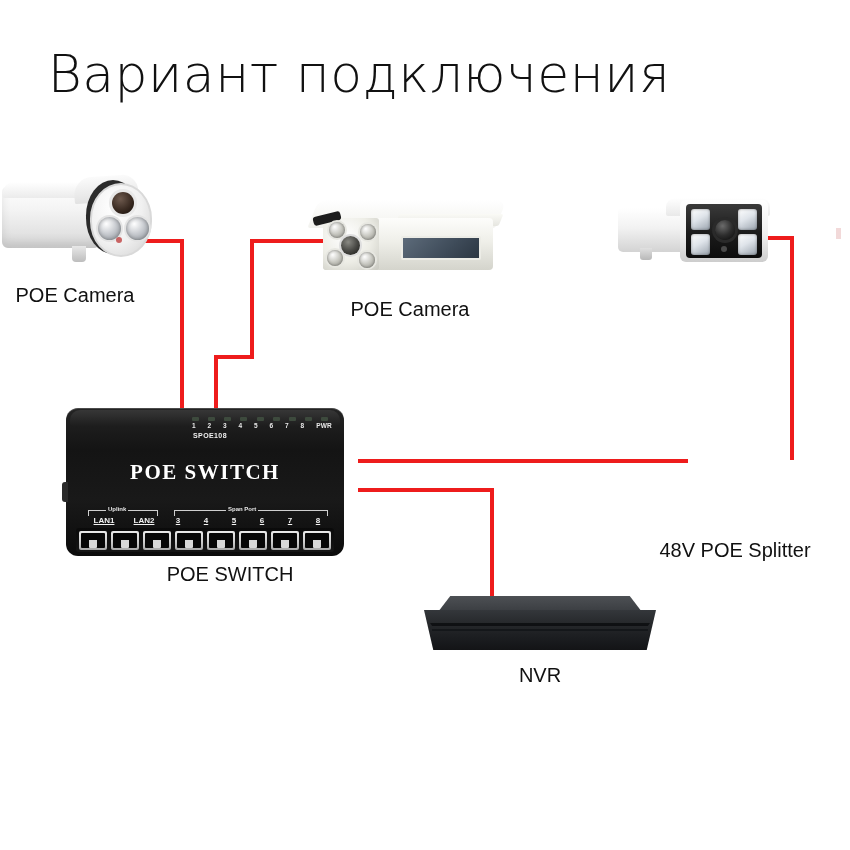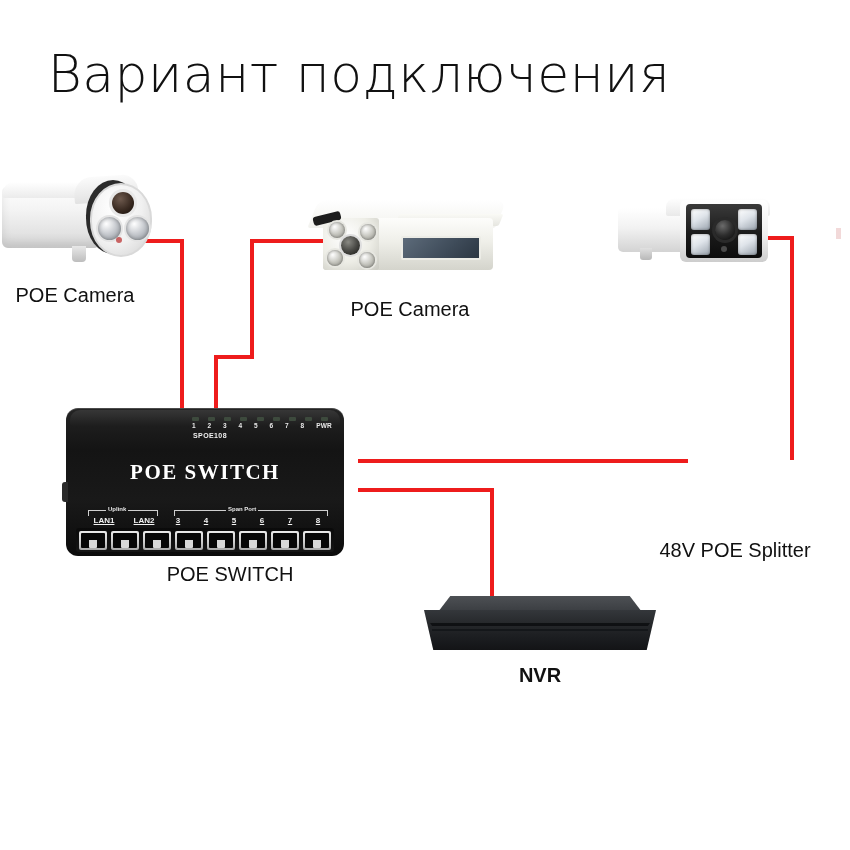--- a/index.html
+++ b/index.html
@@ -484,15 +484,15 @@
   <div class="caption" style="left:120px; top:563px; width:220px;">POE SWITCH</div>
 
   <div class="caption" style="left:630px; top:533px; width:210px;margin-top:6px;">48V POE Splitter</div>
 
   <div id="nvr">
     <div class="top"></div>
     <div class="front"></div>
     <div class="groove"></div>
     <div class="groove2"></div>
   </div>
-  <div class="caption" style="left:460px; top:664px; width:160px;font-weight:bold;">NVR</div>
+  <div class="caption" style="left:460px; top:664px; width:160px;">NVR</div>
 
 </div>
 
 </body></html>

